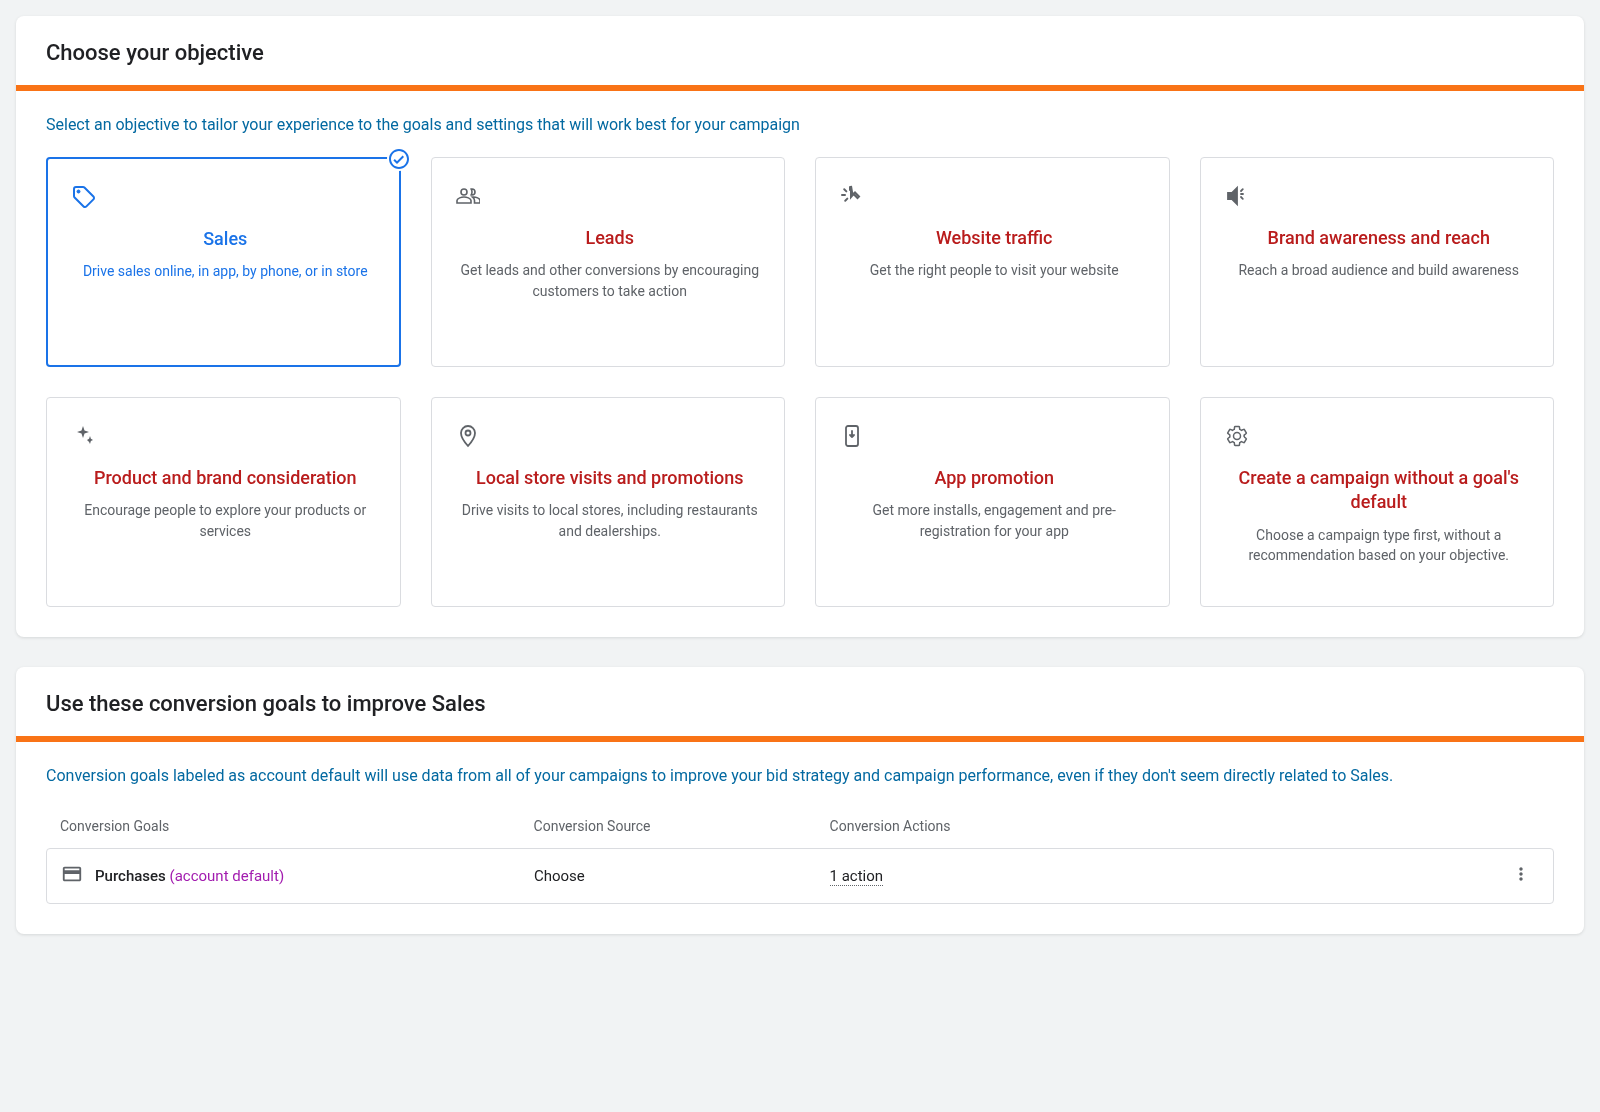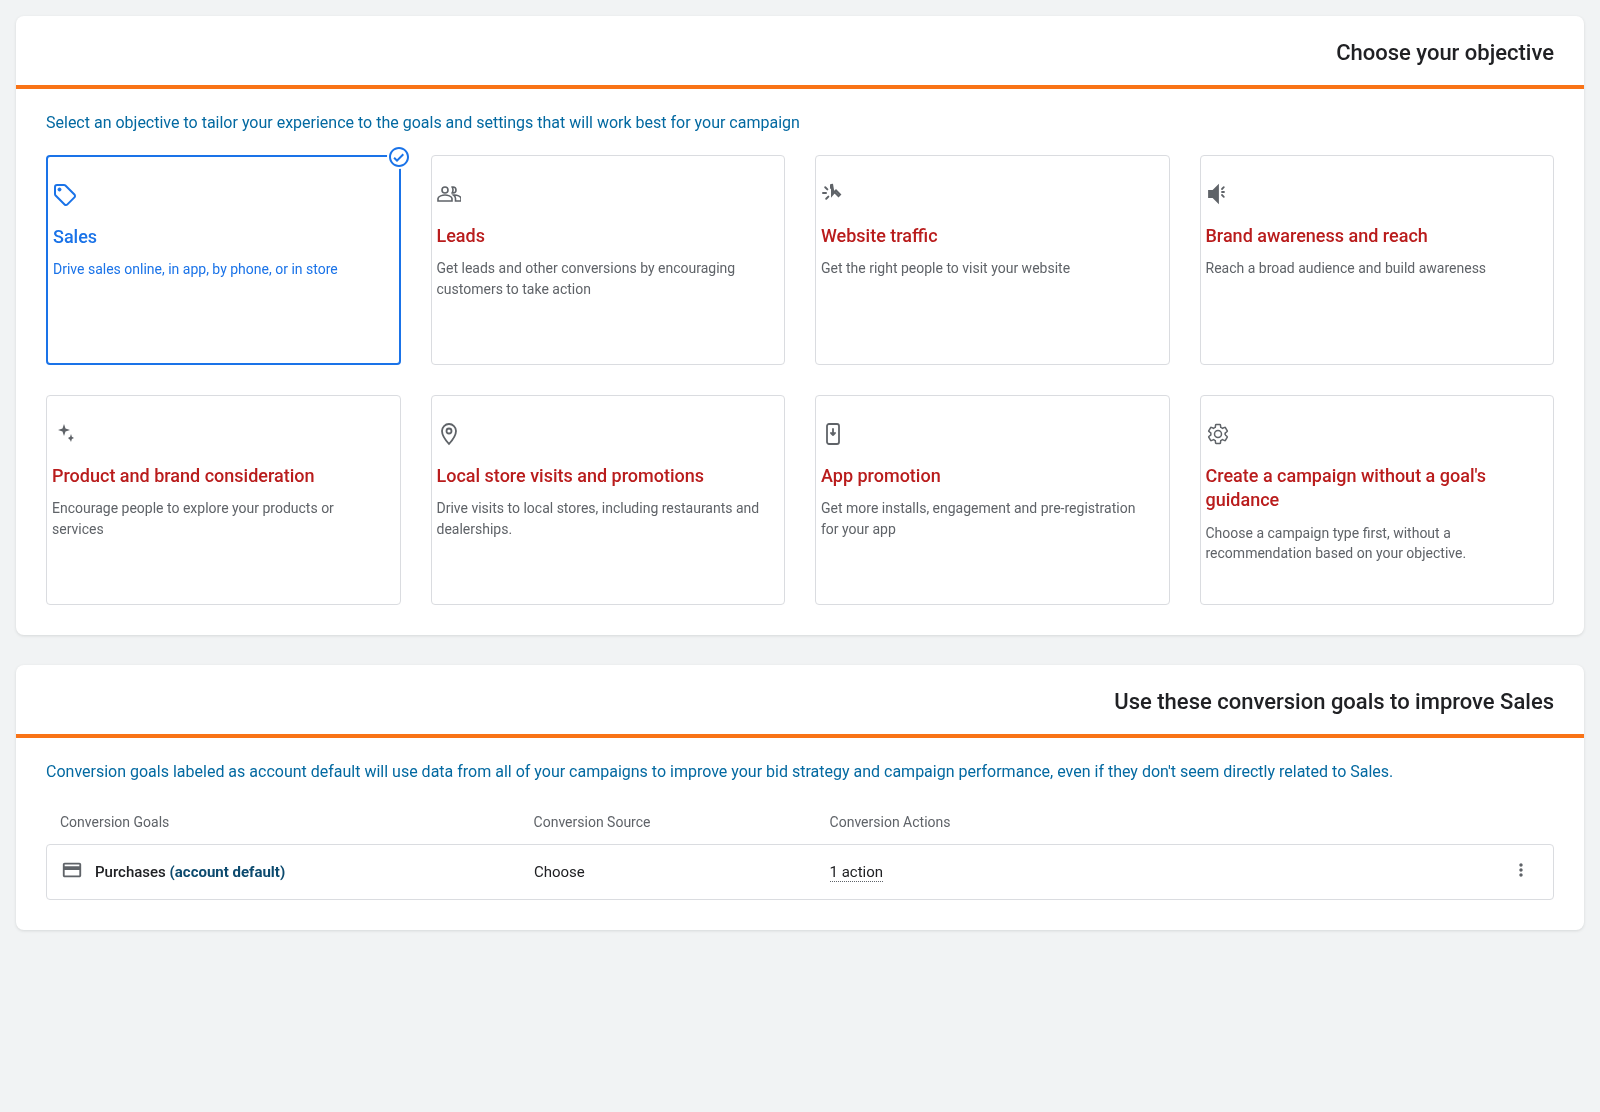--- a/index.html
+++ b/index.html
@@ -14,22 +14,21 @@
       color: #202124;
     }
     .card {
       background: #fff;
       border-radius: 8px;
       box-shadow: 0 1px 3px rgba(60,64,67,0.15);
       margin-bottom: 30px;
     }
     .card-header {
       padding: 24px 30px 20px 30px;
-      border-bottom: 4px solid #f97316;
-      text-align: right;
+      border-bottom: 6px solid #f97316;
     }
     .card-header h2 {
       font-size: 22px;
       font-weight: 500;
       color: #202124;
     }
     .card-body {
       padding: 22px 30px 30px 30px;
     }
     .subtitle {
@@ -40,23 +39,24 @@
     }
     .grid {
       display: grid;
       grid-template-columns: repeat(4, 1fr);
       gap: 30px 30px;
     }
     .objective-card {
       position: relative;
       border: 1px solid #dadce0;
       border-radius: 4px;
-      padding: 24px 20px 20px 5px;
+      padding: 24px 20px 20px 24px;
       min-height: 210px;
       cursor: pointer;
+      text-align: center;
     }
     .objective-card.selected {
       border: 2px solid #1a73e8;
     }
     .objective-card.selected .obj-title,
     .objective-card.selected .obj-desc {
       color: #1a73e8;
     }
     .check-badge {
       position: absolute;
@@ -127,22 +127,22 @@
     .goal-cell svg {
       width: 22px;
       height: 22px;
       fill: #5f6368;
     }
     .goal-name {
       font-weight: 500;
       margin-top: 16px;
     }
     .goal-suffix {
-      color: #0c4a6e;
-      font-weight: 700;
+      color: #a21caf;
+      font-weight: 400;
     }
     .actions-cell {
       border-bottom: 1px dotted #5f6368;
       width: fit-content;
       cursor: pointer;
     }
     .more-cell {
       display: flex;
       justify-content: flex-end;
       padding-right: 8px;
@@ -241,21 +241,21 @@
         <div class="obj-title">App promotion</div>
         <div class="obj-desc">Get more installs, engagement and pre-registration for your app</div>
       </div>
 
       <div class="objective-card">
         <div class="obj-icon">
           <svg viewBox="0 0 24 24">
               <path d="M19.14 12.94c.04-.31.06-.63.06-.94s-.02-.63-.06-.94l2.03-1.58c.18-.14.23-.41.12-.61l-1.92-3.32c-.12-.21-.37-.29-.59-.21l-2.39.96c-.5-.38-1.03-.7-1.62-.94l-.36-2.54c-.04-.23-.24-.4-.48-.4h-3.84c-.24 0-.44.17-.48.4l-.36 2.54c-.59.24-1.13.56-1.62.94l-2.39-.96c-.22-.08-.47 0-.59.21L2.73 8.83c-.12.2-.07.47.12.61l2.03 1.58c-.04.31-.06.63-.06.94s.02.63.06.94l-2.03 1.58c-.18.14-.23.41-.12.61l1.92 3.32c.12.21.37.29.59.21l2.39-.96c.5.38 1.03.7 1.62.94l.36 2.54c.4.23.24.4.48.4h3.84c.24 0 .44-.17.48-.4l.36-2.54c.59-.24 1.13-.56 1.62-.94l2.39.96c.22.08.47 0 .59-.21l1.92-3.32c.12-.2.07-.47-.12-.61l-2.03-1.58zM12 15.5c-1.93 0-3.5-1.57-3.5-3.5s1.57-3.5 3.5-3.5 3.5 1.57 3.5 3.5-1.57 3.5-3.5 3.5z" fill="none" stroke="#5f6368" stroke-width="1.5"></path>
             </svg>
         </div>
-        <div class="obj-title">Create a campaign without a goal's guidance</div>
+        <div class="obj-title">Create a campaign without a goal's default</div>
         <div class="obj-desc">Choose a campaign type first, without a recommendation based on your objective.</div>
       </div>
 
     </div>
   </div>
 </div>
 
 <div class="card">
   <div class="card-header">
     <h2>Use these conversion goals to improve Sales</h2>

